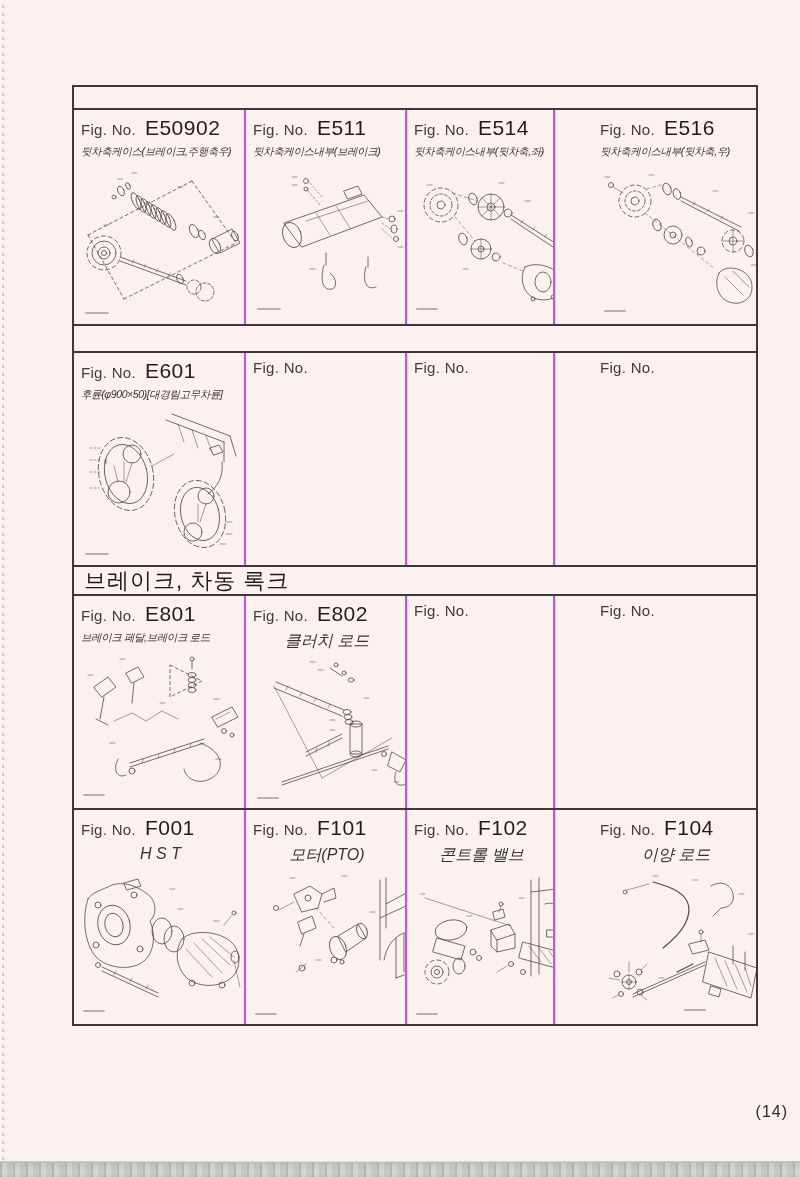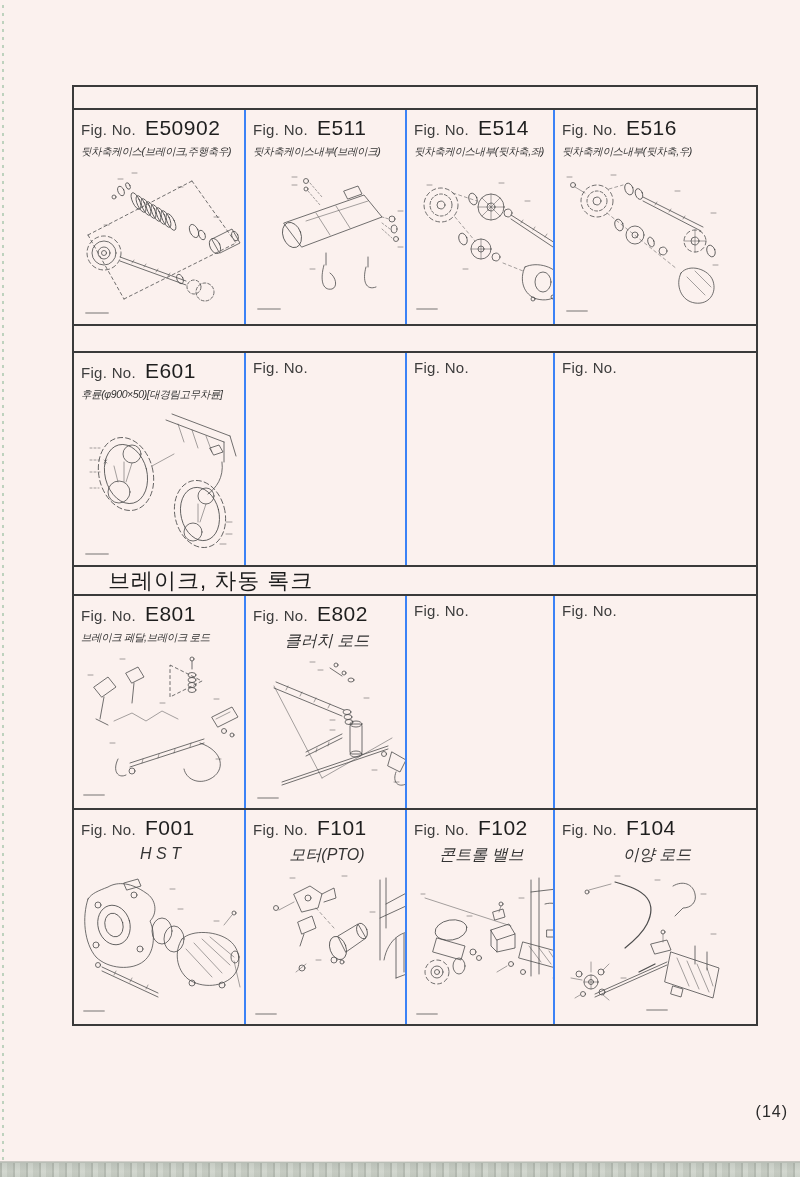--- a/index.html
+++ b/index.html
@@ -34,36 +34,36 @@
     background:transparent;
   }
   .t-row{display:flex;box-sizing:border-box;border-bottom:2px solid #3a3a3a;}
   .t-row:last-child{border-bottom:none;}
   .strip{height:23px;}
   .strip2{height:27px;}
   .cells-row{height:214px;}
   .cells-row.r1{height:216px;}
   .sec-row{height:29px;align-items:center;}
   .cell{
-    flex:0 0 auto;box-sizing:border-box;border-right:2px solid #3b82f6;
+    flex:0 0 auto;box-sizing:border-box;border-right:2px solid #d946ef;
     overflow:hidden;position:relative;
   }
   .cell:last-child{border-right:none;}
-  .c0{width:172px;}.c1{width:161px;}.c2{width:148px;}.c3{width:172px;flex:1 1 auto;}
+  .c0{width:172px;}.c1{width:161px;}.c2{width:148px;}.c3{width:172px;flex:1 1 auto;padding-left:38px;}
   .cell-head{padding:6px 6px 0 7px;white-space:nowrap;}
   .fig-label{font-size:15px;color:#3d3d3d;letter-spacing:.3px;}
   .fig-no{font-size:21px;color:#1e1e1e;margin-left:9px;letter-spacing:.5px;}
   .cell-desc{
     padding:5px 4px 0 7px;font-size:10.5px;color:#333;
     letter-spacing:-0.4px;white-space:nowrap;font-style:italic;
   }
   .cell-desc.lg{font-size:16px;letter-spacing:0;text-align:center;}
   .section-title{
     font-size:22px;color:#1c1c1c;padding-left:10px;letter-spacing:1px;
-    line-height:29px;white-space:nowrap;margin-left:24px;
+    line-height:29px;white-space:nowrap;
   }
   .diagram{display:block;margin-top:2px;}
   .diagram *{stroke:#4d4d4d;fill:none;stroke-width:.8;stroke-linecap:round;stroke-linejoin:round;}
   .diagram .dk{stroke-width:1.2;}
   .diagram .thin{stroke-width:.6;opacity:.85;}
   .diagram .code{stroke-width:1.8;opacity:.38;}
   .page-number{
     position:absolute;left:0;top:1103px;width:776px;text-align:right;
     font-size:16px;color:#2a2a2a;letter-spacing:1px;padding-left:12px;
   }

